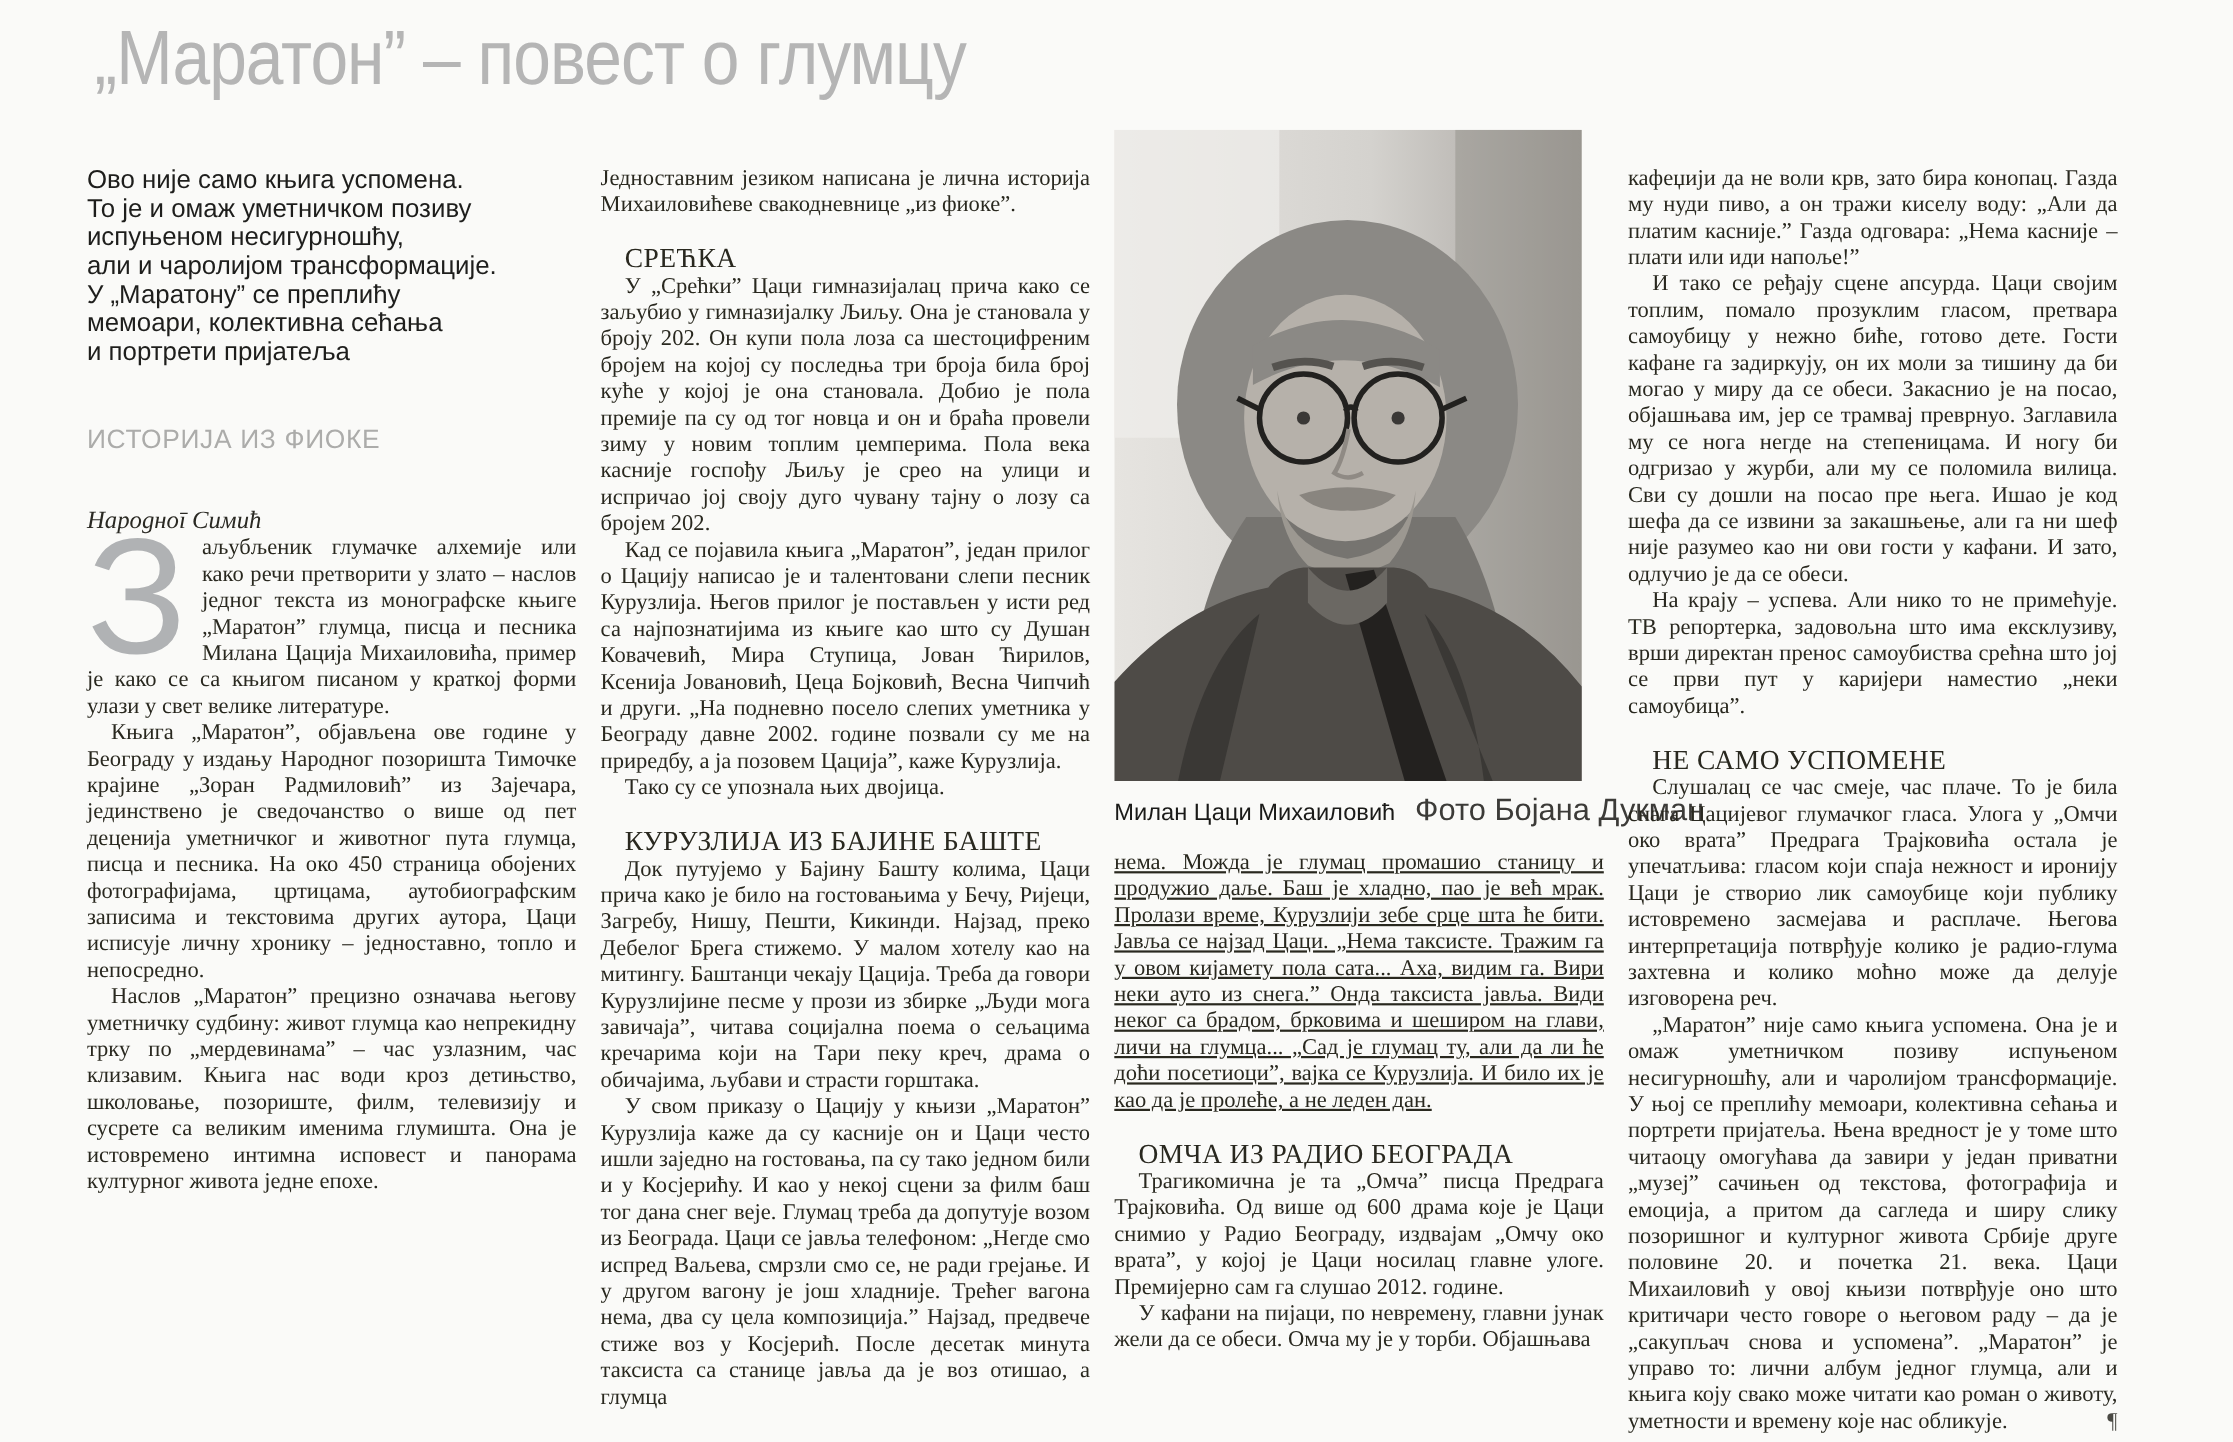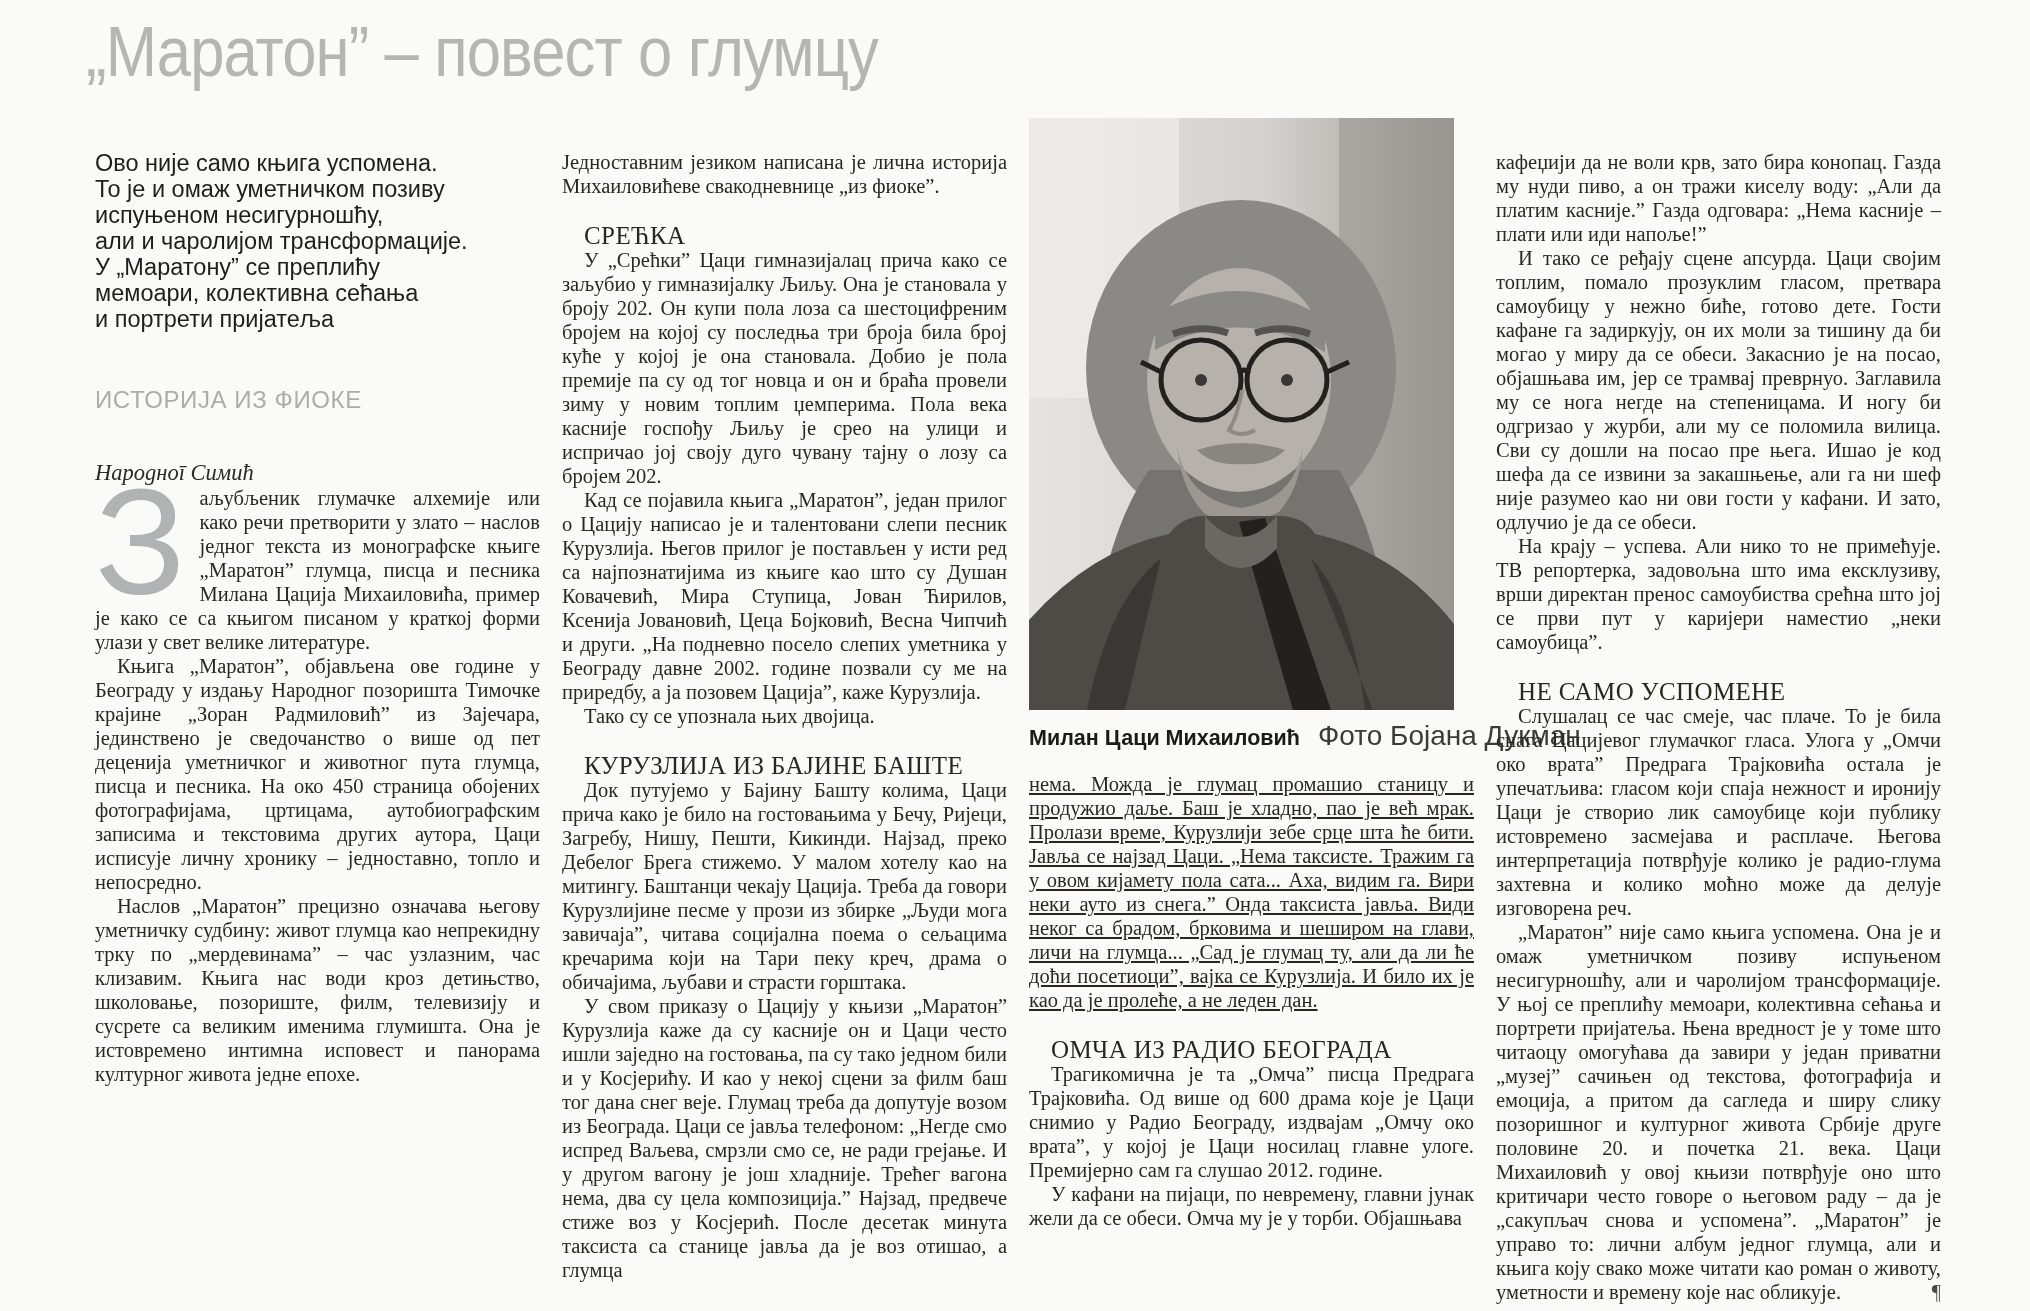--- a/index.html
+++ b/index.html
@@ -26,21 +26,21 @@
     letter-spacing: -1px;
     color: #b5b5b5;
     white-space: nowrap;
     transform: scaleX(0.88);
     transform-origin: left top;
   }
 
   
   .columns {
     position: absolute;
-    left: 95px;
+    left: 79px;
     top: 150px;
     display: flex;
     gap: 22px;
     align-items: flex-start;
   }
   .col { width: 445px; }
 
   
   .col p {
     margin: 0;
@@ -94,21 +94,21 @@
   }
 
   
   .figure { margin: -32px 0 0 0; width: 425px; }
   .figure svg { display: block; width: 425px; height: 592px; }
   .caption {
     margin: 10px 0 0 0;
     font-family: "Liberation Sans", sans-serif;
     white-space: nowrap;
   }
-  .cap-name { font-weight: 700; font-size: 21.5px; color: #1a1a18; }
+  .cap-name { font-weight: 400; font-size: 21.5px; color: #1a1a18; }
   .cap-credit { font-size: 28px; color: #3c3b38; margin-left: 18px; margin-top: 44px; }
   .after-figure { margin-top: 20px !important; text-decoration: underline; }
 
   .endmark { float: right; color: #4a4944; }
 </style>
 </head>
 <body>
 
 <div class="page">
 

